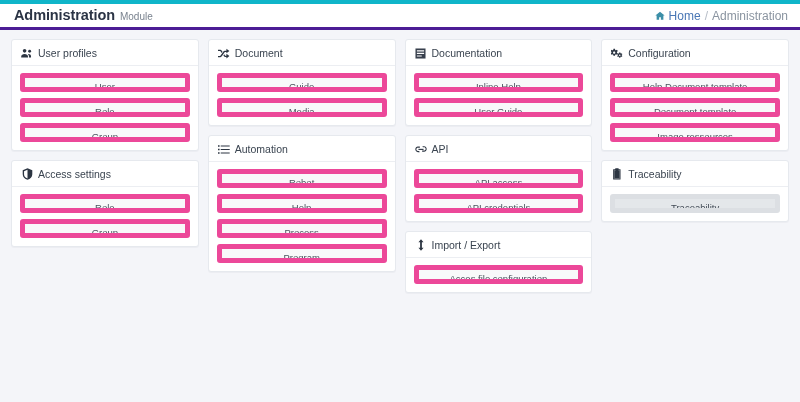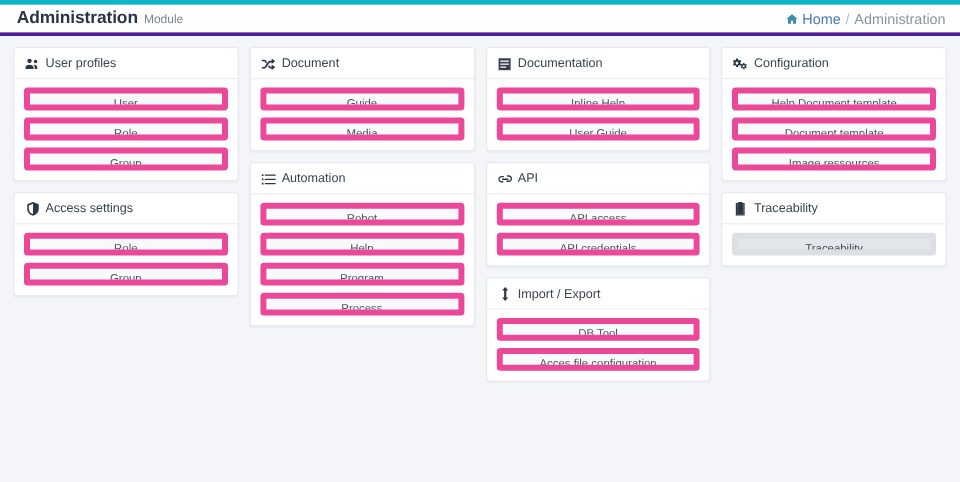--- a/index.html
+++ b/index.html
@@ -203,22 +203,22 @@
         <span class="card-ico">
           <svg width="12" height="11" viewBox="0 0 16 14" fill="currentColor">
             <path d="M0 1.2h2.1v2.1H0zM0 5.9h2.1V8H0zM0 10.6h2.1v2.1H0z"></path>
             <path d="M3.6 1.6h12v1.4h-12zM3.6 6.3h12v1.4h-12zM3.6 11h12v1.4h-12z"></path>
           </svg>
         </span>
         <span class="card-title">Automation</span>
       </div><div class="card-body">
         <button class="item-btn">Robot</button>
         <button class="item-btn">Help</button>
+        <button class="item-btn">Process</button>
         <button class="item-btn">Program</button>
-        <button class="item-btn">Process</button>
       </div></div><div class="card"><div class="card-head">
         <span class="card-ico">
           <svg width="11" height="11" viewBox="0 0 14 14" fill="currentColor">
             <path d="M0.6 0.6h12.8v12.8H0.6z" opacity="0.95"></path>
             <path d="M2.4 3h9.2v1.3H2.4zM2.4 6.2h9.2v1.3H2.4zM2.4 9.4h6.2v1.3H2.4z" fill="#ffffff"></path>
           </svg>
         </span>
         <span class="card-title">Documentation</span>
       </div><div class="card-body">
         <button class="item-btn">Inline Help</button>
@@ -235,21 +235,20 @@
         <button class="item-btn">API access</button>
         <button class="item-btn">API credentials</button>
       </div></div><div class="card"><div class="card-head">
         <span class="card-ico">
           <svg width="8" height="12" viewBox="0 0 10 16" fill="currentColor">
             <path d="M5 0.3 1.6 4.2h2.2v7.6H1.6L5 15.7l3.4-3.9H6.2V4.2h2.2z"></path>
           </svg>
         </span>
         <span class="card-title">Import / Export</span>
       </div><div class="card-body">
-        <button class="item-btn">DB Tool</button>
         <button class="item-btn">Acces file configuration</button>
       </div></div><div class="card"><div class="card-head">
         <span class="card-ico">
           <svg width="13" height="11" viewBox="0 0 17 14" fill="currentColor">
             <path d="M5.6 0.4 6 2c0.4 0.1 0.7 0.3 1 0.5l1.5-0.7 1.1 1.8-1.2 1.1c0.1 0.4 0.1 0.8 0 1.2l1.2 1.1-1.1 1.8L7 8.1c-0.3 0.2-0.6 0.4-1 0.5l-0.4 1.6H3.5L3.1 8.6C2.7 8.5 2.4 8.3 2.1 8.1L0.6 8.8-0.5 7l1.2-1.1c-0.1-0.4-0.1-0.8 0-1.2L-0.5 3.6l1.1-1.8L2.1 2.5C2.4 2.3 2.7 2.1 3.1 2l0.4-1.6zM4.5 4.2c-0.9 0-1.6 0.7-1.6 1.6s0.7 1.6 1.6 1.6 1.6-0.7 1.6-1.6S5.4 4.2 4.5 4.2z"></path>
             <path d="M13.2 5.6l0.3 1.2c0.3 0.1 0.5 0.2 0.7 0.4l1.1-0.5 0.8 1.3-0.9 0.8c0 0.3 0 0.6 0 0.9l0.9 0.8-0.8 1.3-1.1-0.5c-0.2 0.2-0.5 0.3-0.7 0.4l-0.3 1.2h-1.5l-0.3-1.2c-0.3-0.1-0.5-0.2-0.7-0.4l-1.1 0.5-0.8-1.3 0.9-0.8c0-0.3 0-0.6 0-0.9L8.7 8l0.8-1.3 1.1 0.5c0.2-0.2 0.5-0.3 0.7-0.4l0.3-1.2zM12.4 8.3c-0.7 0-1.2 0.5-1.2 1.2s0.5 1.2 1.2 1.2 1.2-0.5 1.2-1.2-0.5-1.2-1.2-1.2z"></path>
           </svg>
         </span>
         <span class="card-title">Configuration</span>
       </div><div class="card-body">

